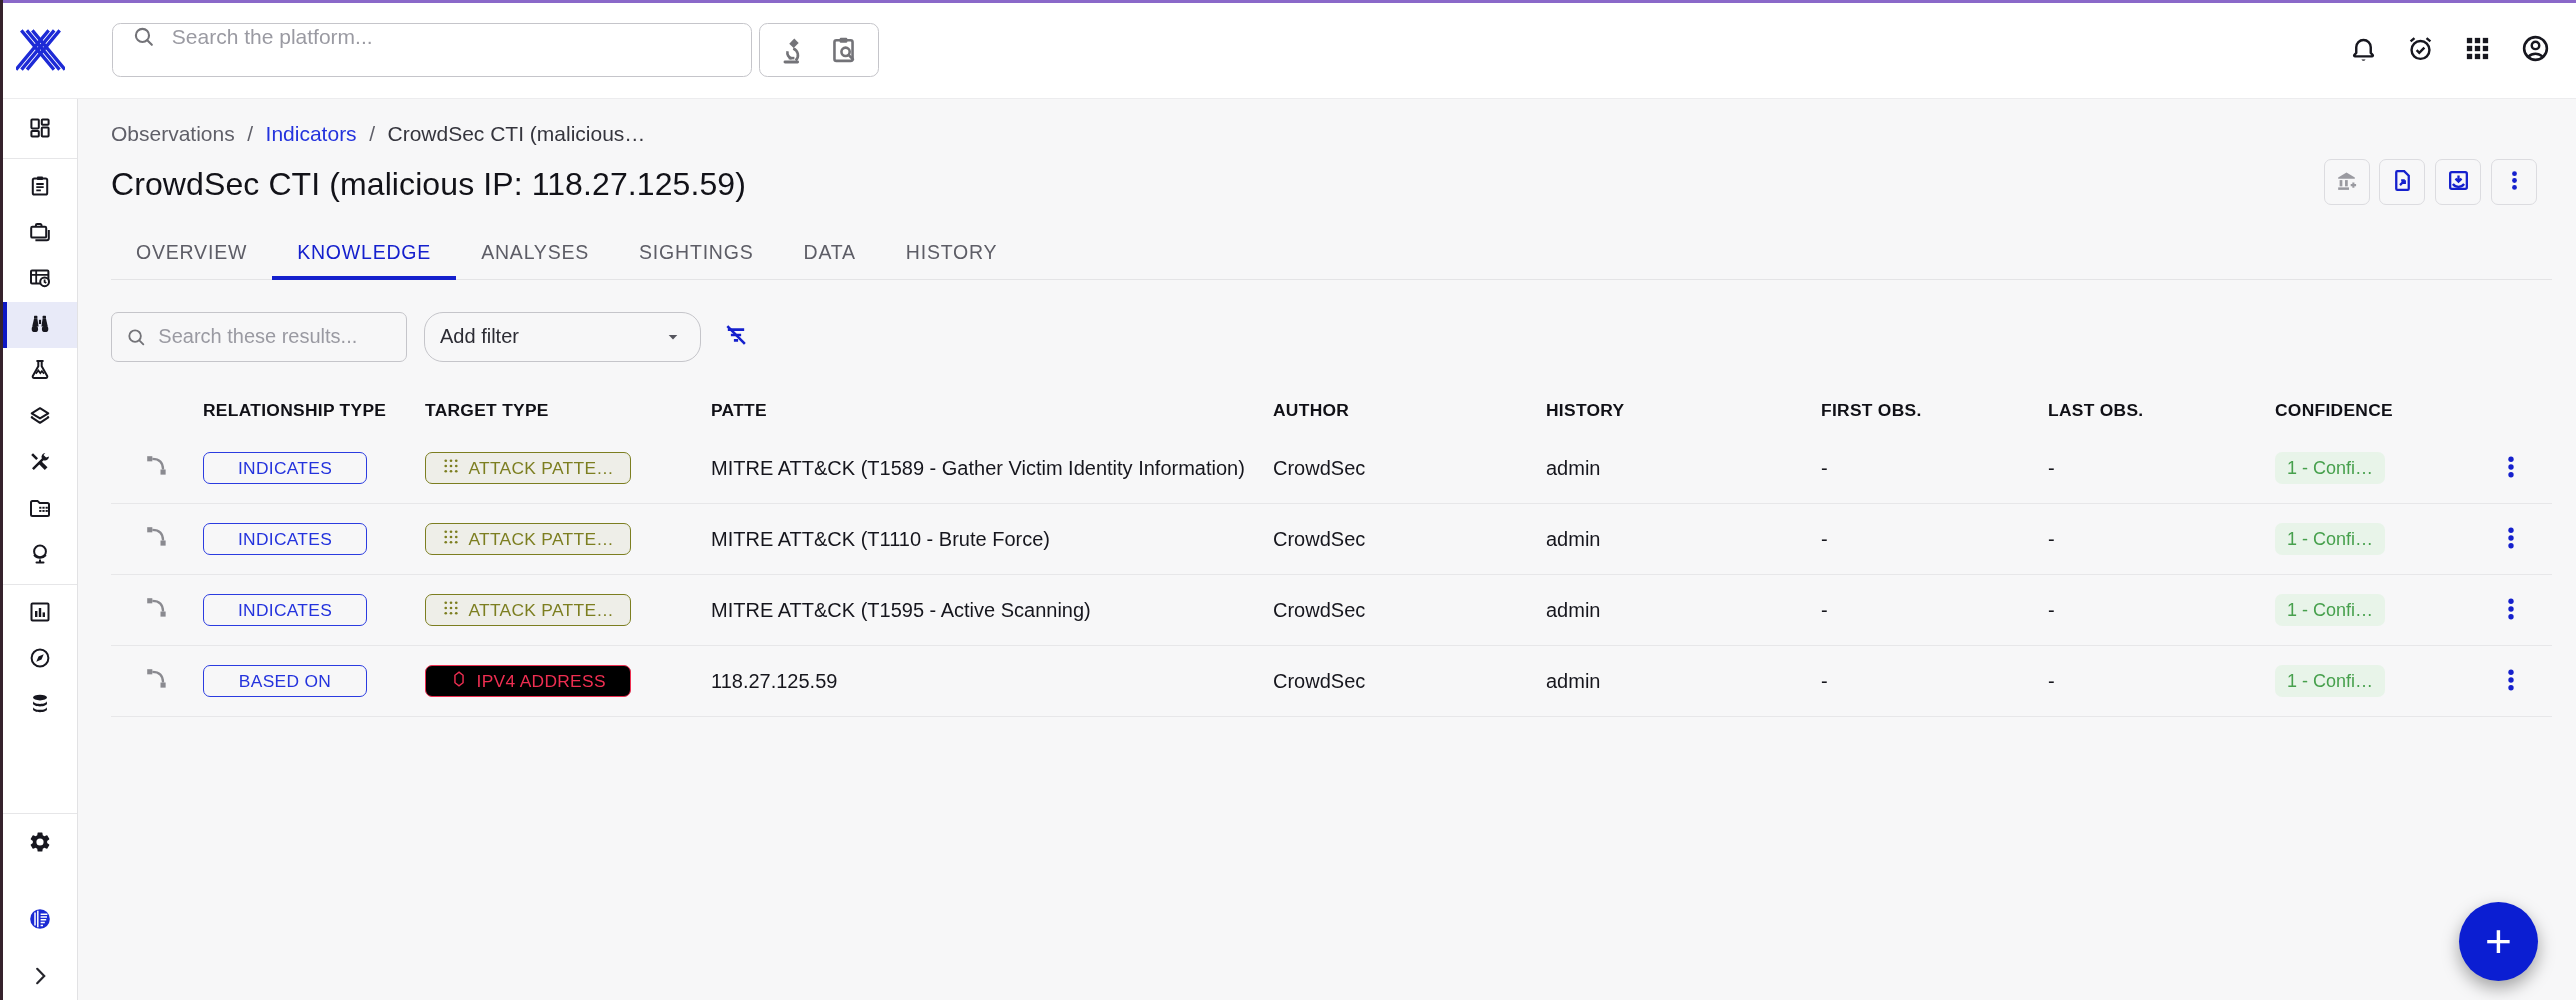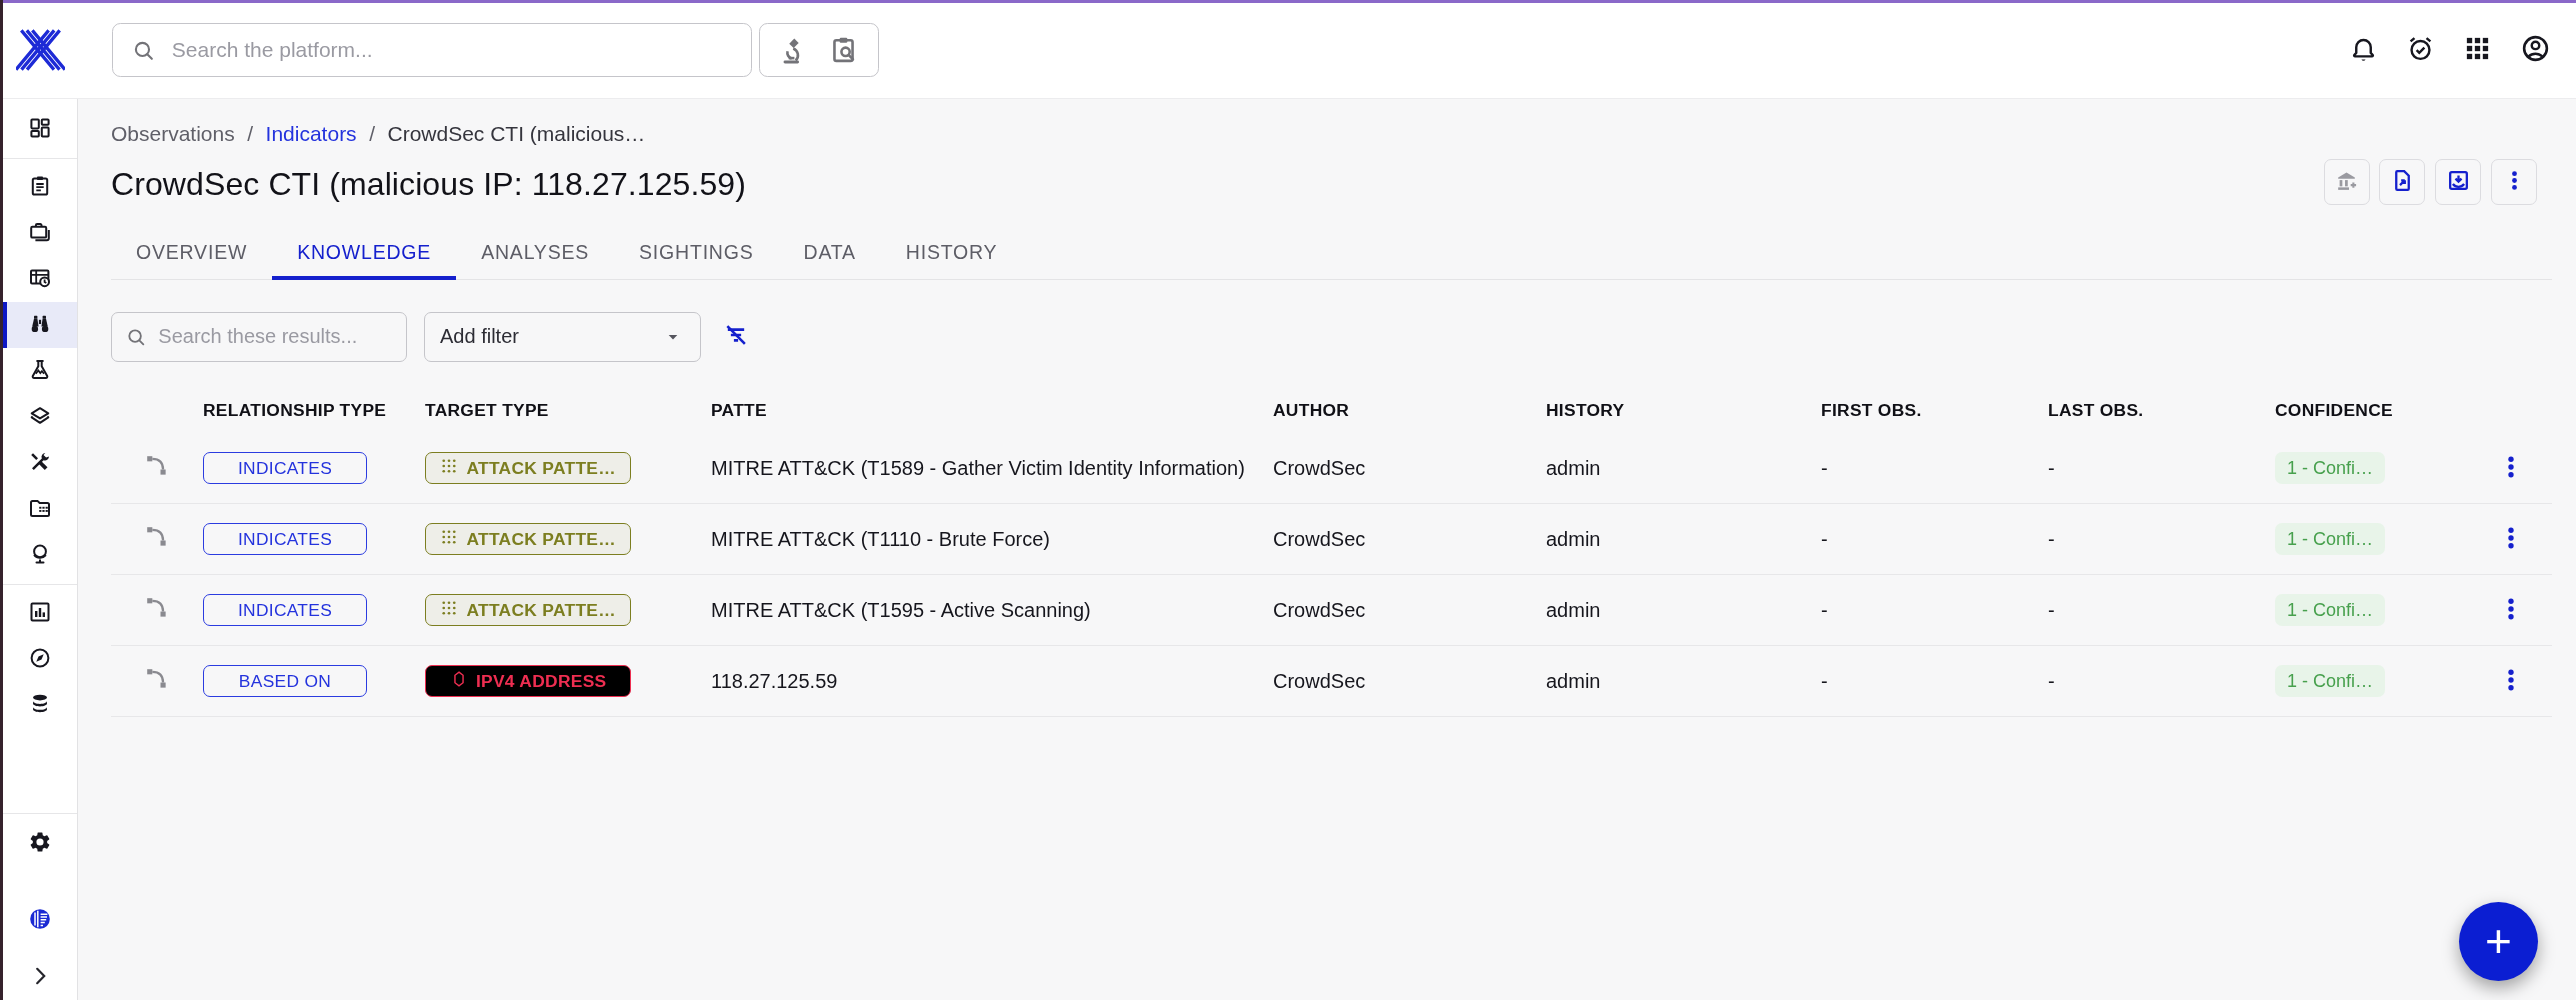--- a/index.html
+++ b/index.html
@@ -9,21 +9,21 @@
     font-family:"Liberation Sans","DejaVu Sans",sans-serif;
   }
   .accent-top{position:absolute;top:0;left:0;right:0;height:2.8px;background:#8a68c9;z-index:20}
   .edge-left{position:absolute;top:0;left:0;bottom:0;width:2.8px;background:#35222c;z-index:20}
 
   
   .topbar{position:absolute;left:2.8px;top:2.8px;right:0;height:95px;background:#fff;
     border-bottom:0.7px solid #ececee;display:flex;align-items:center;z-index:10}
   .logo-wrap{width:75px;display:flex;justify-content:center;align-items:center;cursor:pointer}
   .global-search{margin-left:34px;width:640px;height:54px;border:0.7px solid #c5c5ca;border-radius:8.4px;
-    display:flex;align-items:center;padding:0 18px;gap:14px;background:#fff;box-sizing:border-box}
+    display:flex;align-items:flex-start;padding:0 18px;gap:14px;background:#fff;box-sizing:border-box}
   .global-search input{border:none;outline:none;font-size:21px;flex:1;color:#16161d;background:transparent;
     font-family:inherit}
   .global-search input::placeholder{color:#9a9aa2}
   .search-extras{margin-left:7px;width:120px;height:54px;border:0.7px solid #c5c5ca;border-radius:8.4px;
     display:flex;align-items:center;justify-content:space-evenly;box-sizing:border-box}
   .gray-ic{color:#737378;display:flex;cursor:pointer}
   .topbar-right{margin-left:auto;display:flex;align-items:center;gap:28px;padding-right:25px}
   .tb-btn{background:none;border:none;padding:0;color:#17171f;display:flex;cursor:pointer}
 
   
@@ -58,39 +58,39 @@
     color:#5d5d66;position:relative;cursor:pointer}
   .tab.active{color:#1520cd}
   .tab.active::after{content:'';position:absolute;left:0;right:0;bottom:-1.4px;height:4.2px;background:#1520cd}
 
   .filterbar{margin-top:32px;display:flex;align-items:center}
   .filter-search{width:296px;height:50px;border:0.7px solid #c5c5ca;border-radius:7px;display:flex;
     align-items:center;padding:0 12.5px;gap:9.8px;box-sizing:border-box}
   .filter-search input{border:none;outline:none;background:transparent;font-size:20px;flex:1;
     color:#16161d;font-family:Liberation Sans, sans-serif}
   .filter-search input::placeholder{color:#9a9aa2}
-  .add-filter{margin-left:16.7px;width:277px;height:50px;border:0.7px solid #c5c5ca;border-radius:7px;
+  .add-filter{margin-left:16.7px;width:277px;height:50px;border:0.7px solid #c5c5ca;border-radius:19px;
     display:flex;align-items:center;justify-content:space-between;padding:0 15.3px;font-size:20px;
     color:#2c2c34;cursor:pointer;box-sizing:border-box}
   .caret{color:#55555e;display:flex}
   .filter-off-btn{margin-left:21px;background:none;border:none;color:#1520cd;display:flex;cursor:pointer;padding:0}
 
   
   .table{margin-top:26.5px}
   .grid-cols{display:grid;grid-template-columns:92px 222px 286px 562px 273px 275px 227px 227px 194px 1fr;
     align-items:center}
   .thead{height:45px;font-size:17.4px;font-weight:700;color:#101016;letter-spacing:0.3px}
   .thcell{cursor:pointer}
   .row{height:70px;border-bottom:0.7px solid #e7e7e9;font-size:20px;color:#16161d}
   .cell-icon{display:flex;justify-content:center;color:#8a8a90}
   .chip-rel{width:164px;height:32px;border:1.4px solid #2b3ce0;color:#2433dd;border-radius:7px;
     display:flex;align-items:center;justify-content:center;font-size:17.4px;font-weight:500;
     letter-spacing:0.3px;box-sizing:border-box;background:transparent}
   .chip-target{width:206px;height:32px;border-radius:7px;display:flex;align-items:center;
-    justify-content:center;gap:8.4px;font-size:17.4px;font-weight:700;letter-spacing:0.3px;
+    justify-content:center;gap:8.4px;font-size:17.4px;font-weight:400;letter-spacing:0.3px;
     border:1.4px solid;box-sizing:border-box}
   .chip-target svg{width:18px;height:18px}
   .chip-target.attack-pattern{border-color:#7c7e20;color:#7c7e20;background:rgba(124,126,32,.07)}
   .chip-target.ipv4-address{border-color:#ee2e51;color:#ee2e51;background:#000000}
   .chip-conf{width:110px;height:32px;border-radius:7px;background:#e8f4e9;color:#47a04d;
     display:flex;align-items:center;justify-content:center;font-size:18px}
   .cell-kebab{display:flex;justify-content:center}
   .kebab-btn{background:none;border:none;color:#1520cd;display:flex;cursor:pointer;padding:4.2px}
 
   .fab{position:absolute;right:38px;bottom:19.5px;width:79px;height:79px;border-radius:50%;

